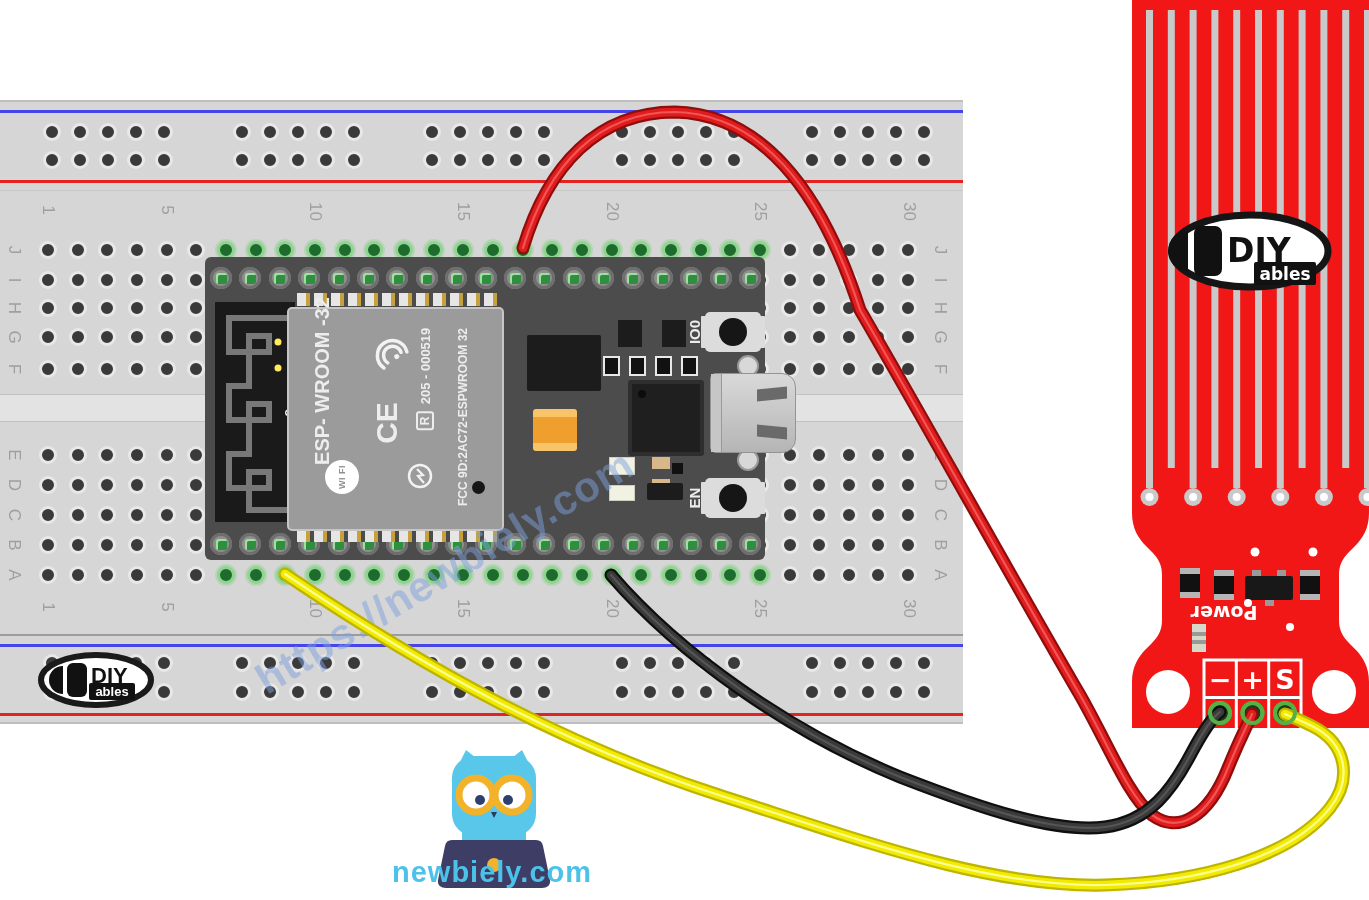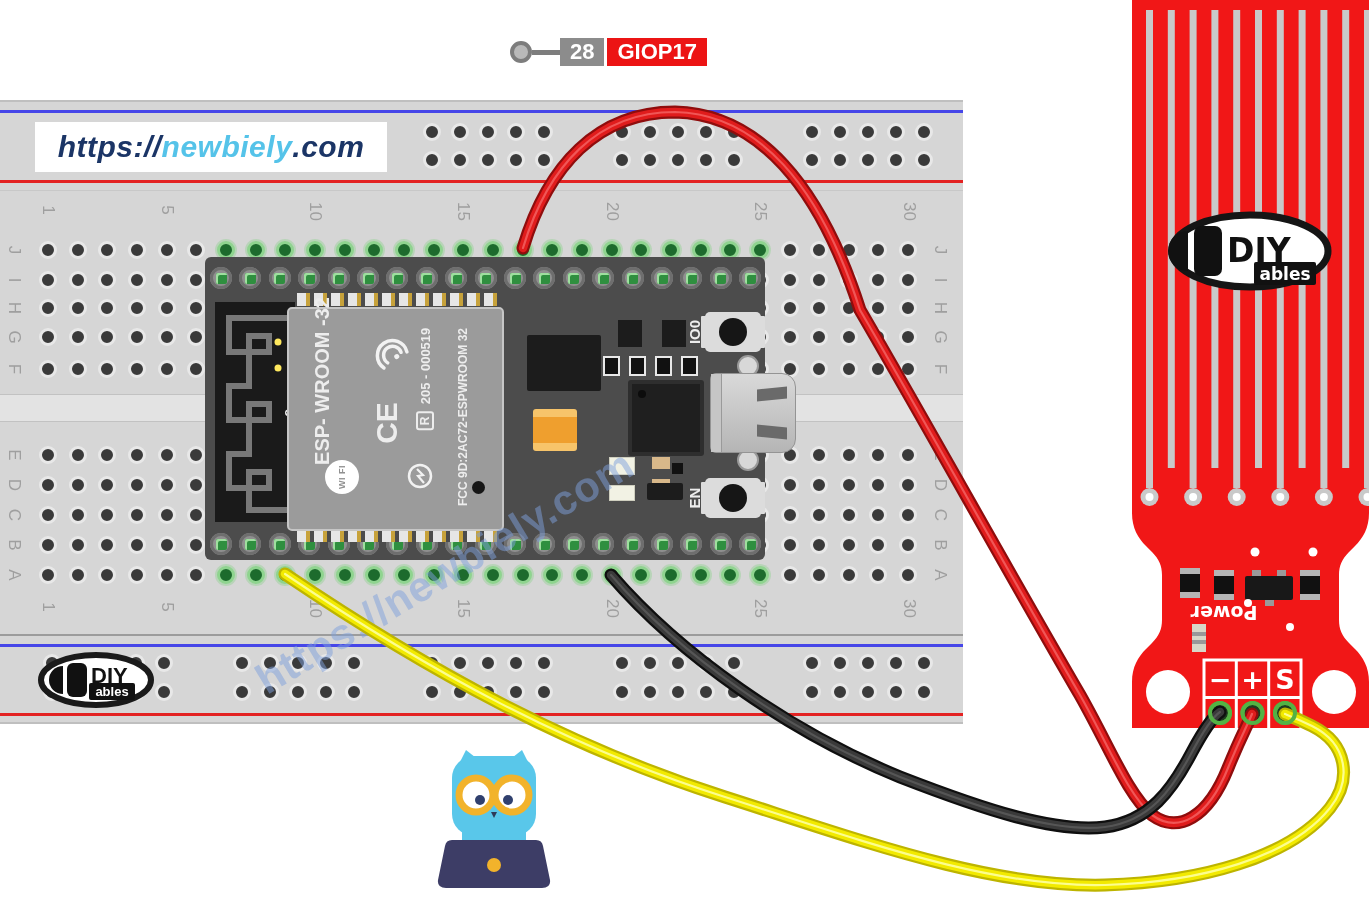--- a/index.html
+++ b/index.html
@@ -789,50 +789,40 @@
       <text x="120.5" y="679" font-size="27" font-weight="bold" fill="#fff" text-anchor="middle" dominant-baseline="central">+</text>
       <text x="153" y="679" font-size="27" font-weight="bold" fill="#fff" text-anchor="middle" dominant-baseline="central">S</text>
       <circle cx="88" cy="713" r="10" fill="#1f3b1f" stroke="#4ea83e" stroke-width="4"></circle>
       <circle cx="120.5" cy="713" r="10" fill="#1f3b1f" stroke="#4ea83e" stroke-width="4"></circle>
       <circle cx="153" cy="713" r="10" fill="#1f3b1f" stroke="#4ea83e" stroke-width="4"></circle>
     </svg>
   </div>
 
   <div id="watermark">https://newbiely.com</div>
 
-  <div id="url-box">
-    <span style="color:#1b3566">https://</span>
-      <span style="color:#55c3e9">newbiely</span>
-      <span style="color:#1b3566">.com</span>
-  </div>
-
-  <div class="connector" style="left:510px;top:38px">
-    <span class="stub-circle"></span>
-    <span class="stub-line"></span>
-    <span class="badge" style="background: rgb(140, 140, 140);">28</span>
-    <span class="badge" style="background: rgb(236, 20, 20);">GIOP17</span>
-  </div>
+
 
 
   <div id="owl">
     <svg width="140" height="145" viewBox="0 0 140 145">
       <path d="M32,22 L42,2 L56,13 Z" fill="#59c7ea"></path>
       <path d="M108,22 L98,2 L84,13 Z" fill="#59c7ea"></path>
       <rect x="28" y="8" width="84" height="80" rx="22" fill="#59c7ea"></rect>
       <rect x="38" y="70" width="64" height="32" fill="#59c7ea"></rect>
       <rect x="64" y="40" width="12" height="7" fill="#f2b32b"></rect>
       <circle cx="52" cy="47" r="17" fill="#fff" stroke="#f2b32b" stroke-width="7"></circle>
       <circle cx="88" cy="47" r="17" fill="#fff" stroke="#f2b32b" stroke-width="7"></circle>
       <circle cx="56" cy="52" r="5" fill="#30406e"></circle>
       <circle cx="84" cy="52" r="5" fill="#30406e"></circle>
       <path d="M67,64 L73,64 L70,70 Z" fill="#2e3a59"></path>
       <path d="M28,92 L112,92 Q118,92 119,98 L126,132 Q127,140 118,140 L22,140 Q13,140 14,132 L21,98 Q22,92 28,92 Z" fill="#3d3d66"></path>
       <circle cx="70" cy="117" r="7" fill="#f2b32b"></circle>
     </svg>
   </div>
+  <div id="footer-text">newbiely.com</div>
 
   <svg id="wires" width="1369" height="900" viewBox="0 0 1369 900">
     <g fill="none" stroke-linecap="round">
 
       <g>
         <path stroke="#8f0d0d" stroke-width="13" d="M523,248 C548,165 598,112 675,112 C758,114 820,185 860,310 C930,430 1010,575 1080,695 C1110,748 1128,795 1152,815 C1178,834 1208,818 1228,768 C1240,738 1248,724 1252,714"></path>
         <path stroke-width="8.5" d="M523,248 C548,165 598,112 675,112 C758,114 820,185 860,310 C930,430 1010,575 1080,695 C1110,748 1128,795 1152,815 C1178,834 1208,818 1228,768 C1240,738 1248,724 1252,714" stroke="#e01c1c"></path>
         <path stroke="#f26060" stroke-width="2.2" opacity="0.85" d="M523,248 C548,165 598,112 675,112 C758,114 820,185 860,310 C930,430 1010,575 1080,695 C1110,748 1128,795 1152,815 C1178,834 1208,818 1228,768 C1240,738 1248,724 1252,714"></path>
       </g>
 

